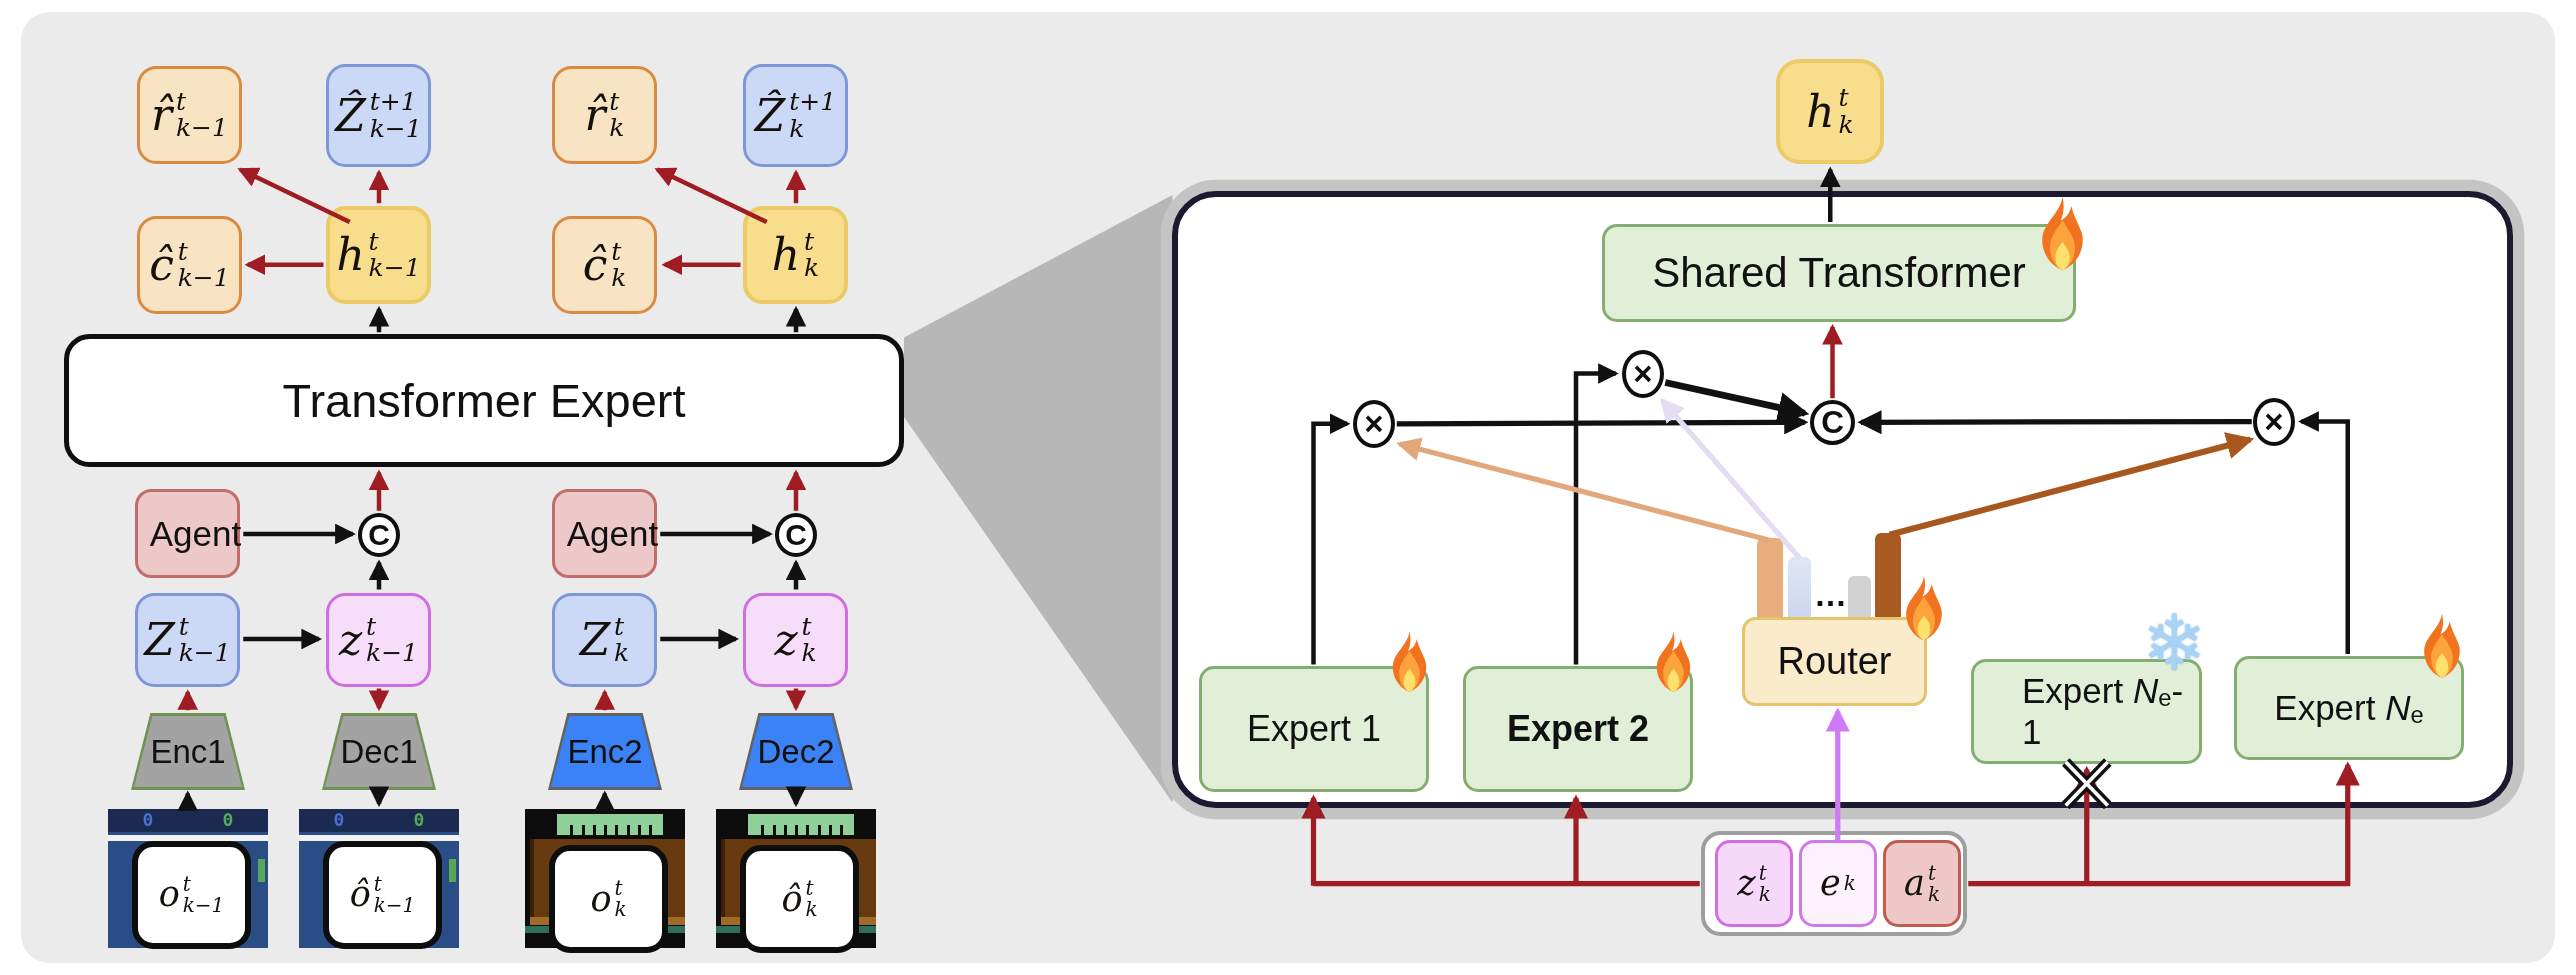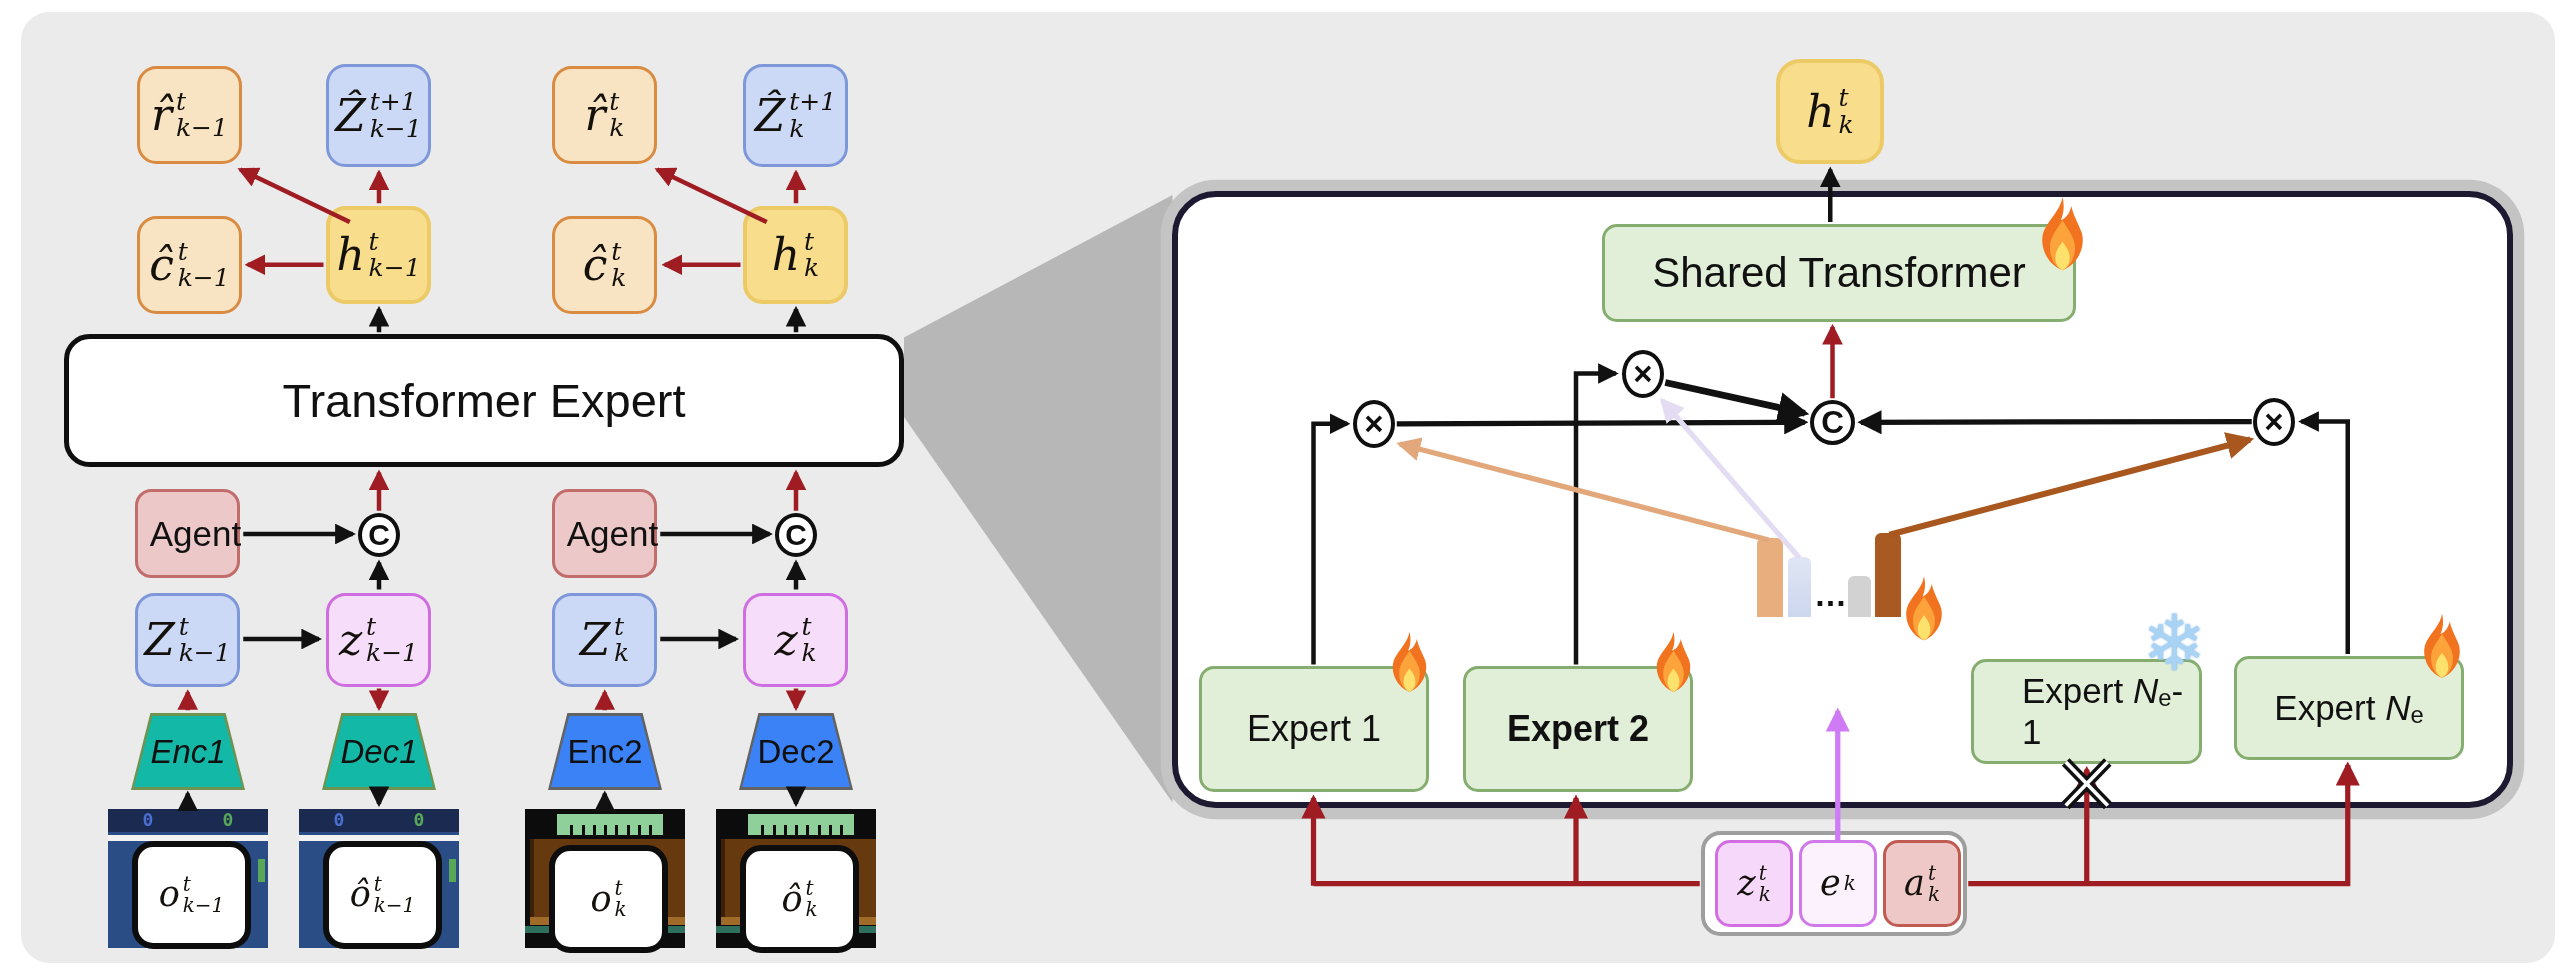--- a/index.html
+++ b/index.html
@@ -20,21 +20,21 @@
   .whiterect{background:#ffffff;border:5.3px solid #0f0f0f;border-radius:25.5px;}
   .greenbox{background:#e2efd8;border:3.8px solid #85ad6f;border-radius:15px;}
   .routerbox{background:#faecca;border:3.8px solid #e5c36a;border-radius:13.5px;}
   .node{position:absolute;z-index:3;box-sizing:border-box;background:#ffffff;border:4.5px solid #0f0f0f;border-radius:50%;
         display:flex;align-items:center;justify-content:center;font-weight:bold;color:#0f0f0f;}
   .trap{position:absolute;z-index:3;display:flex;align-items:center;justify-content:center;
         -webkit-clip-path:polygon(17% 0,83% 0,100% 100%,0 100%);clip-path:polygon(17% 0,83% 0,100% 100%,0 100%);}
   .trap .inner{position:absolute;left:3px;top:3px;right:3px;bottom:3px;
         -webkit-clip-path:polygon(17% 0,83% 0,100% 100%,0 100%);clip-path:polygon(17% 0,83% 0,100% 100%,0 100%);
         display:flex;align-items:center;justify-content:center;}
-  .trap.green{background:#6f9350;} .trap.green .inner{background:#14b8a6;font-style:italic;}
+  .trap.green{background:#6f9350;} .trap.green .inner{background:#a3a3a3;}
   .trap.gray{background:#636363;} .trap.gray .inner{background:#3b82f6;text-align:right;}
   .traplabel{font-size:33px;color:#111;}
   .math{display:inline-flex;align-items:center;font-family:"DejaVu Serif",serif;font-style:italic;color:#14110c;}
   .mmain{font-size:44px;line-height:1;}
   .mscripts{display:inline-flex;flex-direction:column;margin-left:3.8px;font-size:25px;line-height:1.05;}
   .small .mmain{font-size:35px;} .small .mscripts{font-size:20px;margin-left:3px;}
   .label-sans{color:#111;}
   .game{position:absolute;z-index:3;overflow:visible;}
   .glabel{position:absolute;z-index:4;background:#ffffff;border:6.8px solid #0d0d0d;border-radius:21px;
           display:flex;align-items:center;justify-content:center;}
@@ -315,20 +315,23 @@
   <div class="node" style="left:1622px;top:350px;width:42px;height:48px;font-size:33px;">
     <span>×</span>
   </div>
   <div class="node" style="left:2253px;top:398px;width:42px;height:48px;font-size:33px;">
     <span>×</span>
   </div>
   <div class="node" style="left:1810px;top:400px;width:45px;height:45px;font-size:31.5px;">
     <span>C</span>
   </div>
 
+  <div class="box routerbox" style="left:1742px;top:617px;width:185px;height:89px;">
+    <span class="label-sans" style="font-size:38px;">Router</span>
+  </div>
   <div class="el" style="left:1757px;top:538px;width:25.5px;height:79px;background:#e8ae7d;border-radius:6px 6px 0 0;"></div>
   <div class="el" style="left:1788px;top:557px;width:22.5px;height:60px;background:linear-gradient(#dfe6f4,#ccd6ee);border-radius:6px 6px 0 0;"></div>
   <div class="el" style="left:1814px;top:576px;width:33px;text-align:center;font-size:33px;font-weight:bold;color:#111;"><span>…</span></div>
   <div class="el" style="left:1848px;top:576px;width:22.5px;height:41px;background:#d2d2d2;border-radius:6px 6px 0 0;"></div>
   <div class="el" style="left:1875px;top:533px;width:25.5px;height:84px;background:#a85a22;border-radius:6px 6px 0 0;"></div>
   <svg class="fire" style="left:1899px;top:573px;" width="50" height="72" viewBox="0 0 32 44">
     <path fill="#f1731f" d="M16 1 C15 8 9 13 6 19 C2 27 7 39 16 42 C25 39 30 27 26 19 C24 14 22 11 21 6 C20 10 18 13 15 14 C17 10 17 5 16 1 Z"></path>
     <path fill="#fca33c" d="M16 14 C13 19 9 23 9 29 C9 36 12 40 16 42 C20 40 23 36 23 29 C23 24 19 19 16 14 Z"></path>
     <path fill="#fde16d" d="M16 26 C14 29 12 31 12 35 C12 39 14 41 16 42 C18 41 20 39 20 35 C20 31 18 29 16 26 Z"></path>
   </svg>

